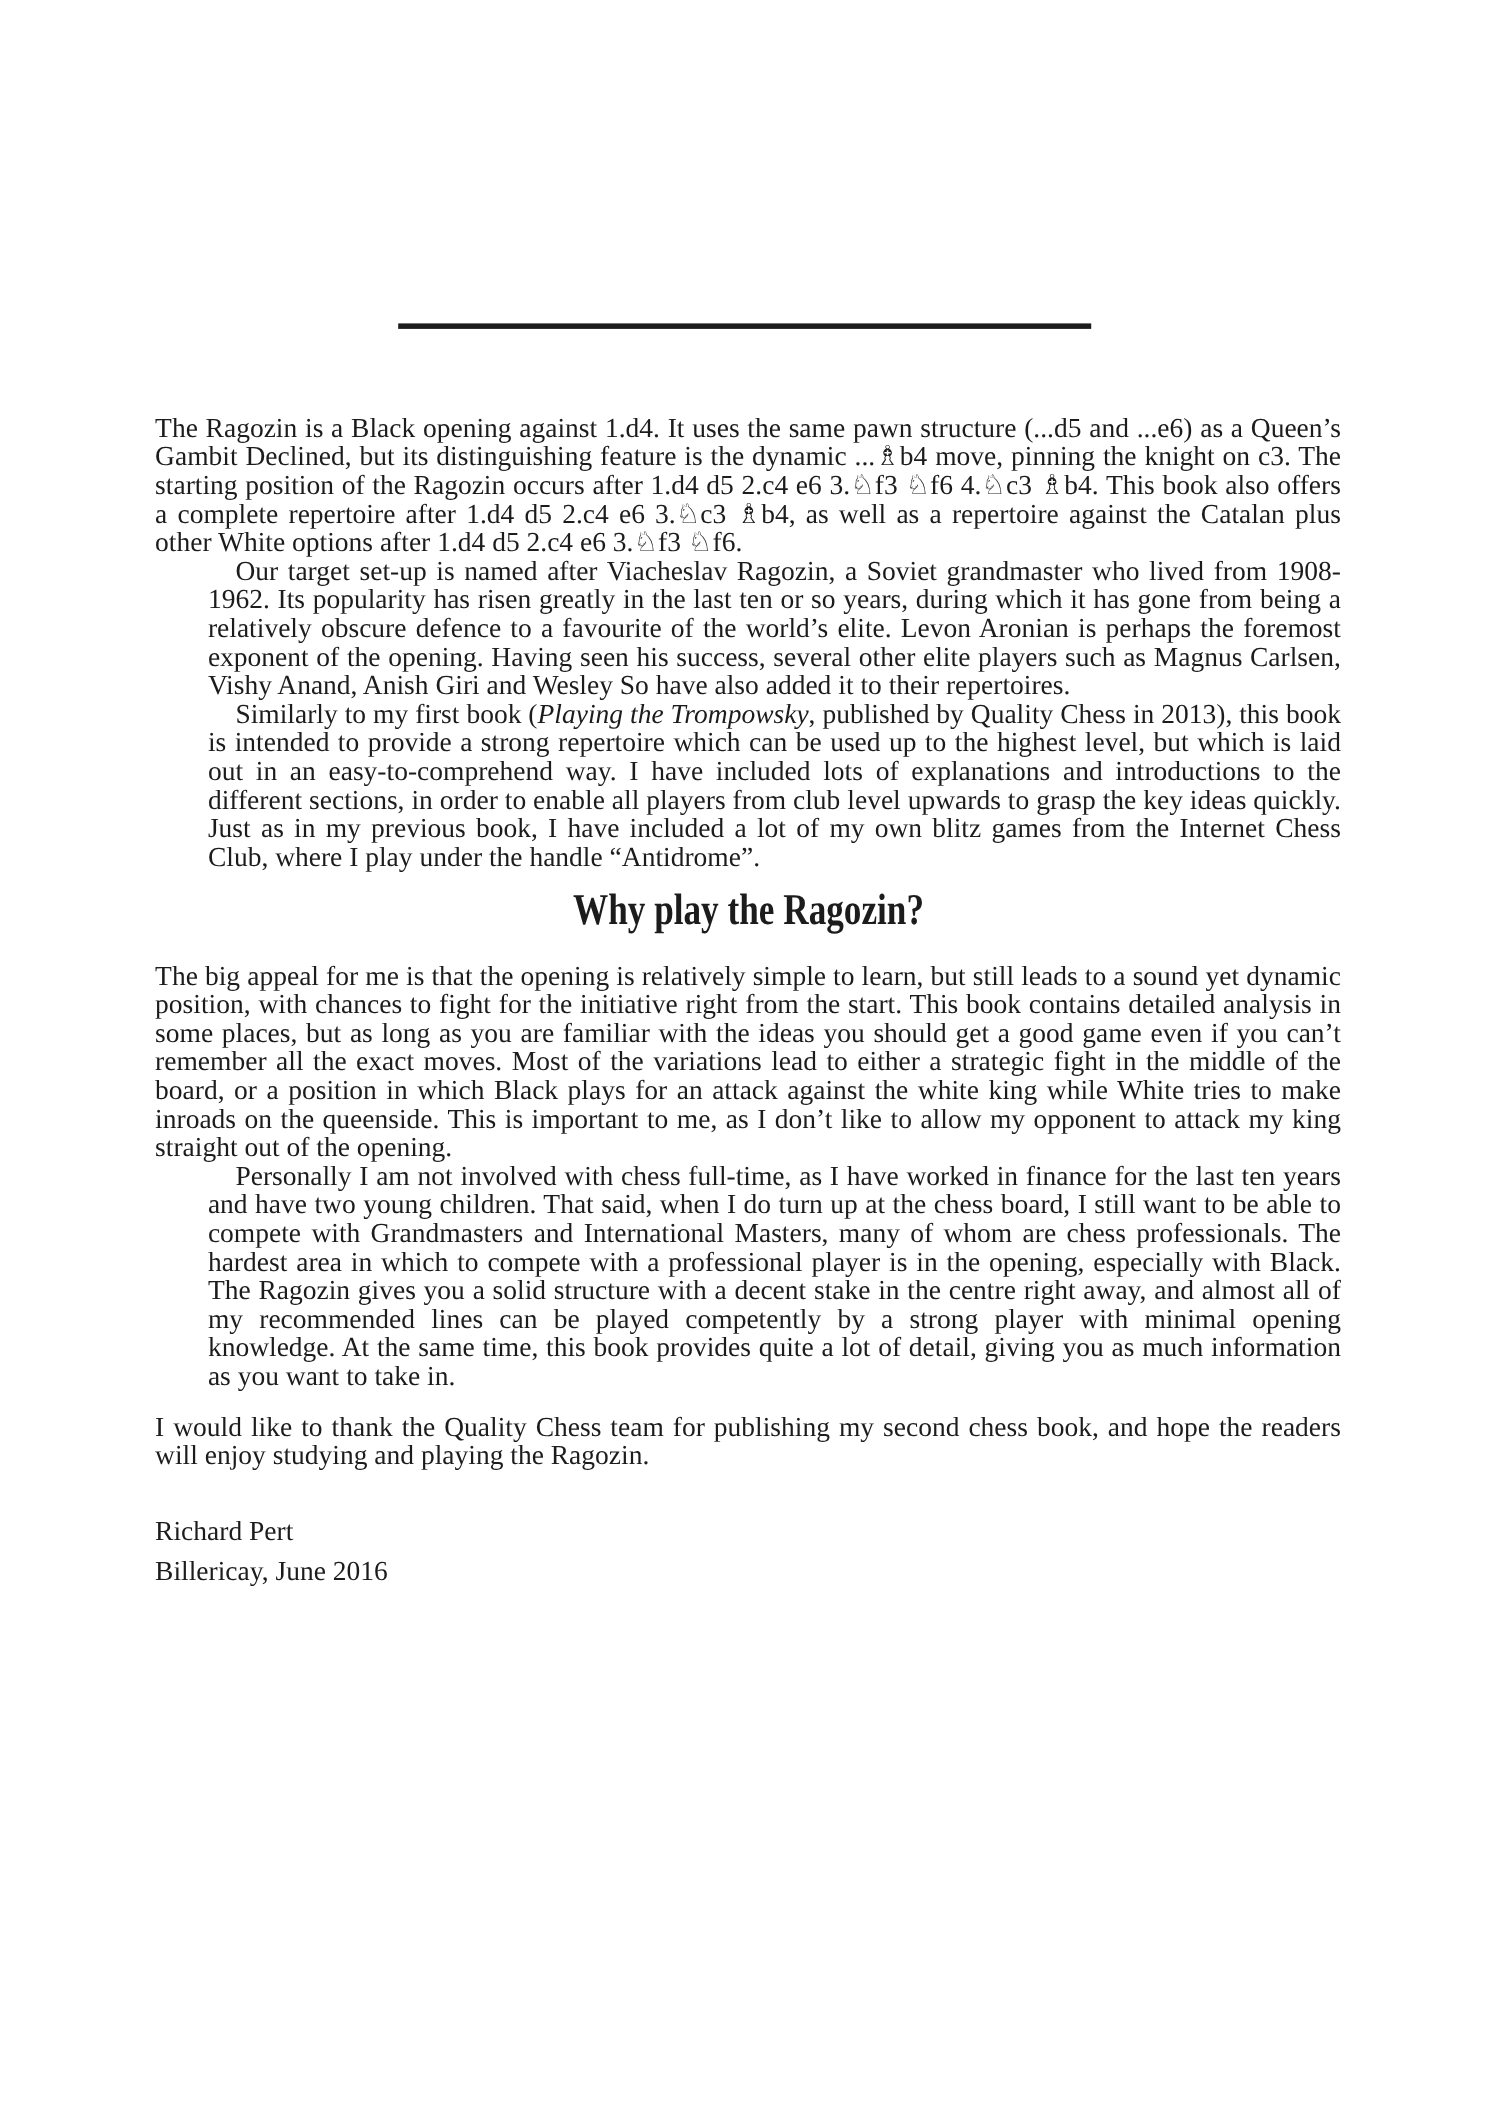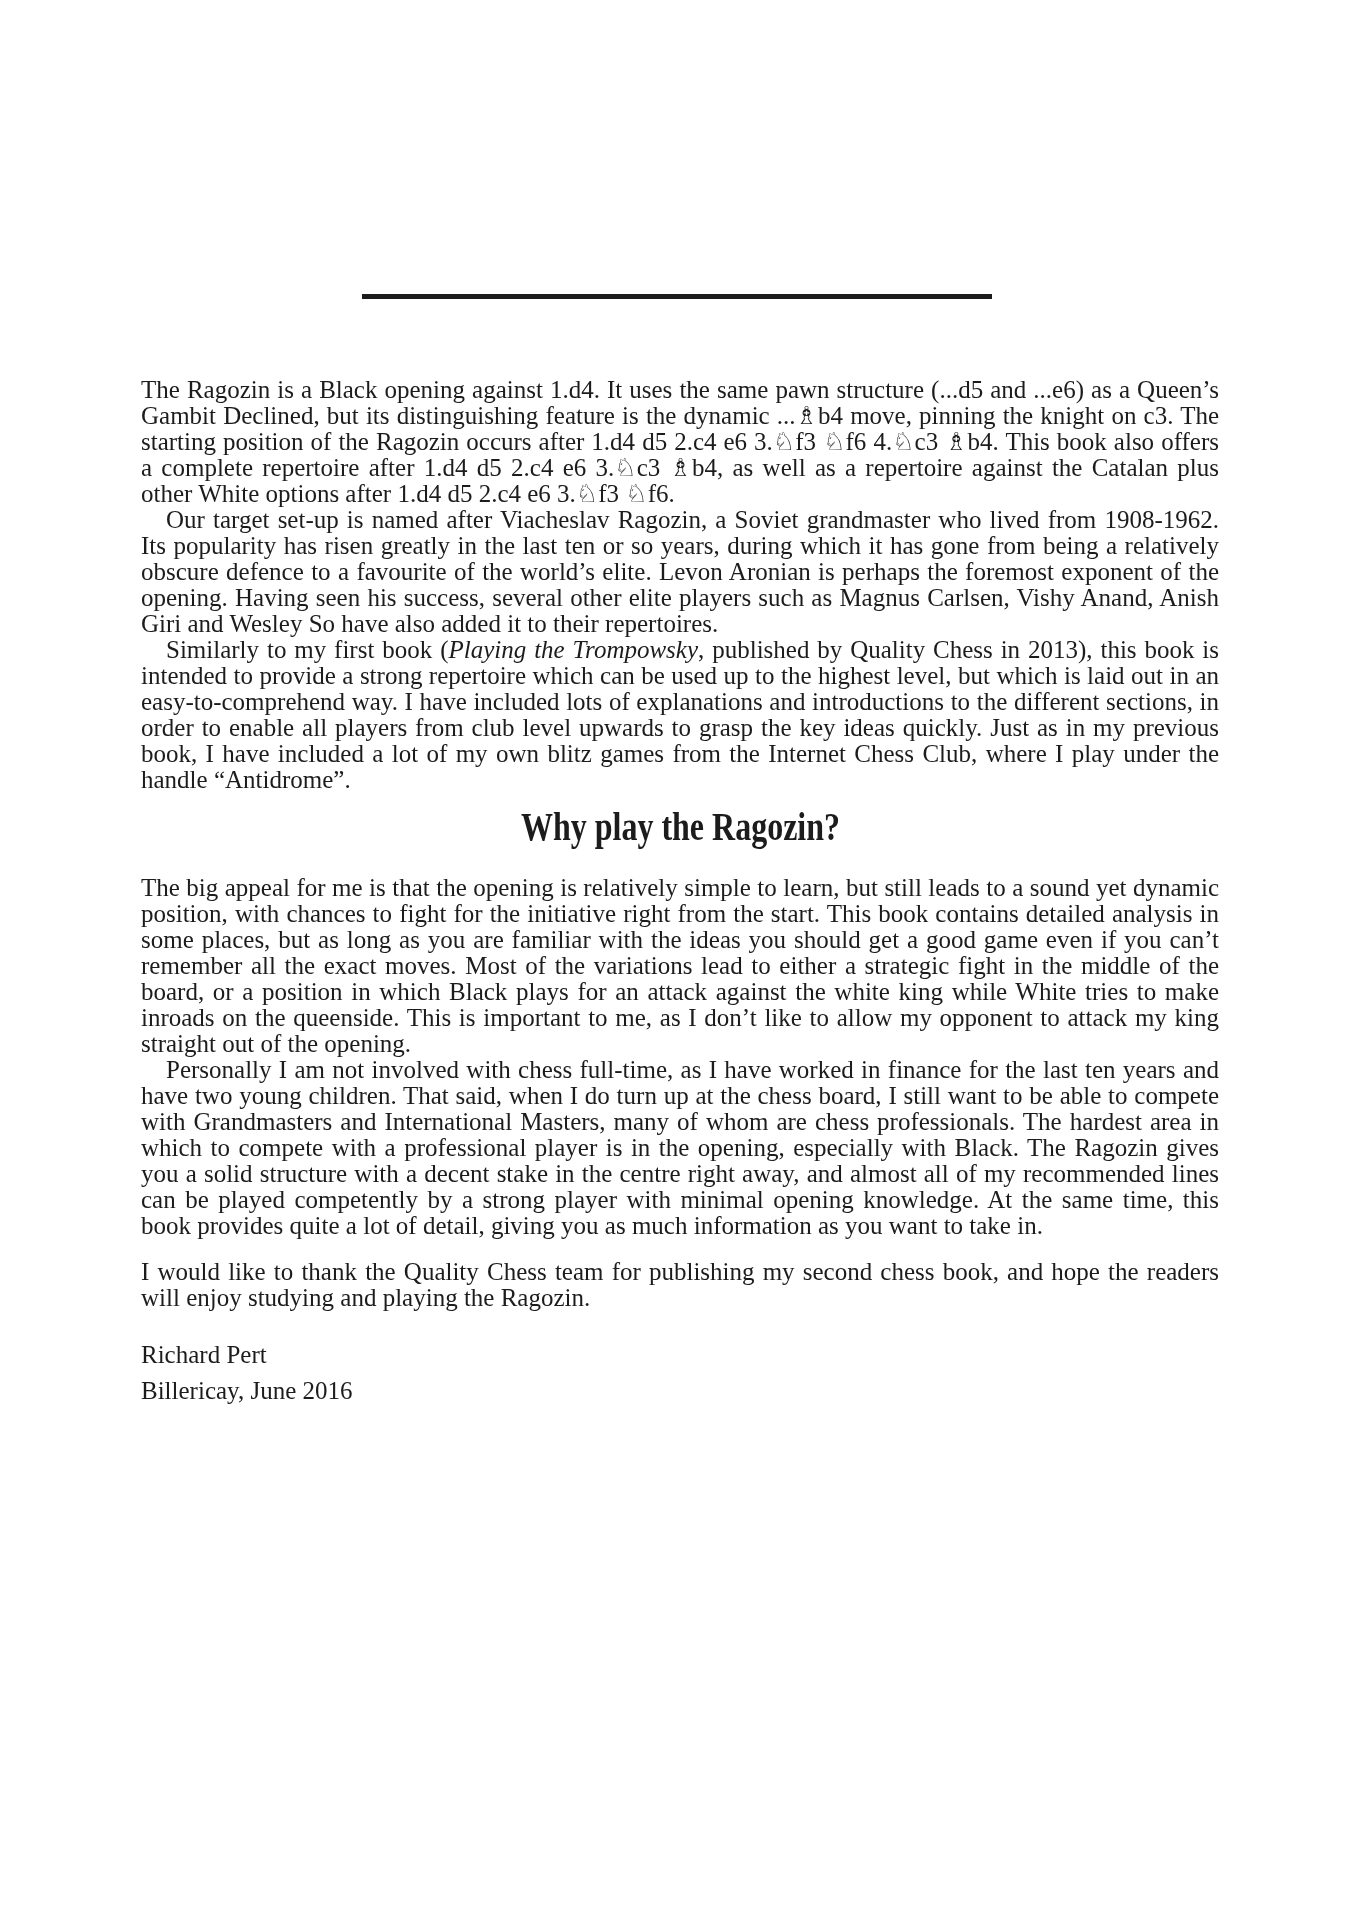--- a/index.html
+++ b/index.html
@@ -49,38 +49,38 @@
     top: 377px;
     left: 141px;
     width: 1078px;
   }
   .para {
     font-size: 25px;
     line-height: 26px;
     text-align: justify;
     color: var(--ink);
   }
-  .para.indent { text-indent: 25px; }
+  .para.indent { text-indent: 25px; margin-left: 48px; }
   .section-heading {
     margin-top: 14px;
     margin-bottom: 28px;
     font-size: 40px;
     font-weight: bold;
     line-height: 40px;
     text-align: center;
   }
   .section-heading > span {
     display: inline-block;
     transform: scaleX(0.8);
     transform-origin: center;
     white-space: nowrap;
   }
   .para.closing { margin-top: 20px; }
   .signature {
-    margin-top: 26px;
+    margin-top: 38px;
     font-size: 25px;
     line-height: 35.5px;
     text-align: left;
   }
   .italic { font-style: italic; }
 </style>
 </head>
 <body>
 
 <div class="page">

